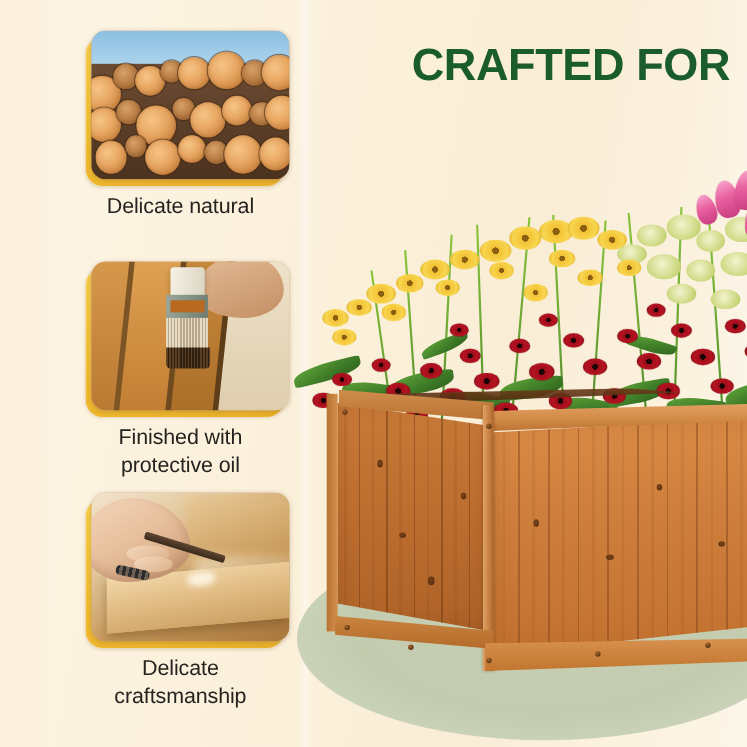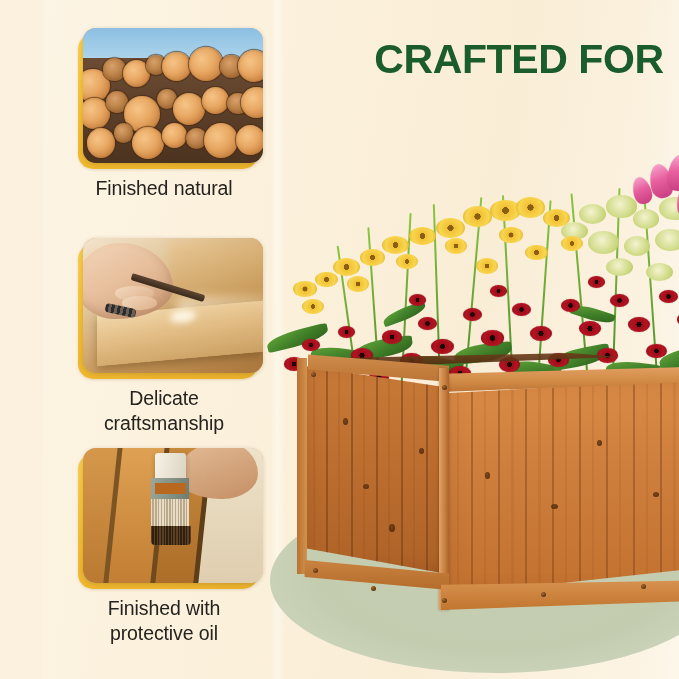--- a/index.html
+++ b/index.html
@@ -322,47 +322,21 @@
             <div class="log dk" style="left:17%;top:70%;width:11%;height:15%"></div>
             <div class="log" style="left:27%;top:73%;width:18%;height:24%"></div>
             <div class="log" style="left:44%;top:70%;width:14%;height:19%"></div>
             <div class="log dk" style="left:57%;top:74%;width:12%;height:16%"></div>
             <div class="log" style="left:67%;top:70%;width:19%;height:26%"></div>
             <div class="log" style="left:85%;top:72%;width:16%;height:22%"></div>
           </div>
         </div>
       </div>
       <div class="caption">
-        <span>Finished natural</span>
-      </div>
-    </div>
-
-    <div class="feature">
-      <div class="thumb-wrap">
-        <div class="thumb-frame"></div>
-        <div class="thumb">
-          <div class="art">
-            <div class="shop-bg"></div>
-            <div class="shop-blur1"></div>
-            <div class="shop-blur2"></div>
-            <div class="plank">
-                <div class="plank-hl"></div>
-              </div>
-            <div class="hand">
-              <div class="finger" style="left:40%;top:56%;width:40%;height:20%"></div>
-              <div class="finger" style="left:48%;top:70%;width:36%;height:18%"></div>
-            </div>
-            <div class="chisel"></div>
-            <div class="bracelet"></div>
-          </div>
-        </div>
-      </div>
-      <div class="caption">
-        <span>Delicate</span>
-        <span>craftsmanship</span>
+        <span>Delicate natural</span>
       </div>
     </div>
 
     <div class="feature">
       <div class="thumb-wrap">
         <div class="thumb-frame"></div>
         <div class="thumb">
           <div class="art">
             <div class="deck"></div>
             <div class="deck-board" style="left:-4%;width:20%;background:linear-gradient(180deg,#d79a4c,#b7762f)"></div>
@@ -377,20 +351,46 @@
             <div class="brush-ferrule"></div>
             <div class="brush-label"></div>
             <div class="bristles"></div>
             <div class="bristle-tip"></div>
           </div>
         </div>
       </div>
       <div class="caption">
         <span>Finished with</span>
         <span>protective oil</span>
+      </div>
+    </div>
+
+    <div class="feature">
+      <div class="thumb-wrap">
+        <div class="thumb-frame"></div>
+        <div class="thumb">
+          <div class="art">
+            <div class="shop-bg"></div>
+            <div class="shop-blur1"></div>
+            <div class="shop-blur2"></div>
+            <div class="plank">
+                <div class="plank-hl"></div>
+              </div>
+            <div class="hand">
+              <div class="finger" style="left:40%;top:56%;width:40%;height:20%"></div>
+              <div class="finger" style="left:48%;top:70%;width:36%;height:18%"></div>
+            </div>
+            <div class="chisel"></div>
+            <div class="bracelet"></div>
+          </div>
+        </div>
+      </div>
+      <div class="caption">
+        <span>Delicate</span>
+        <span>craftsmanship</span>
       </div>
     </div>
 
   </div>
 
   <div id="product">
 
     <div id="ground-shadow"></div>
 
     <div id="flowers">

